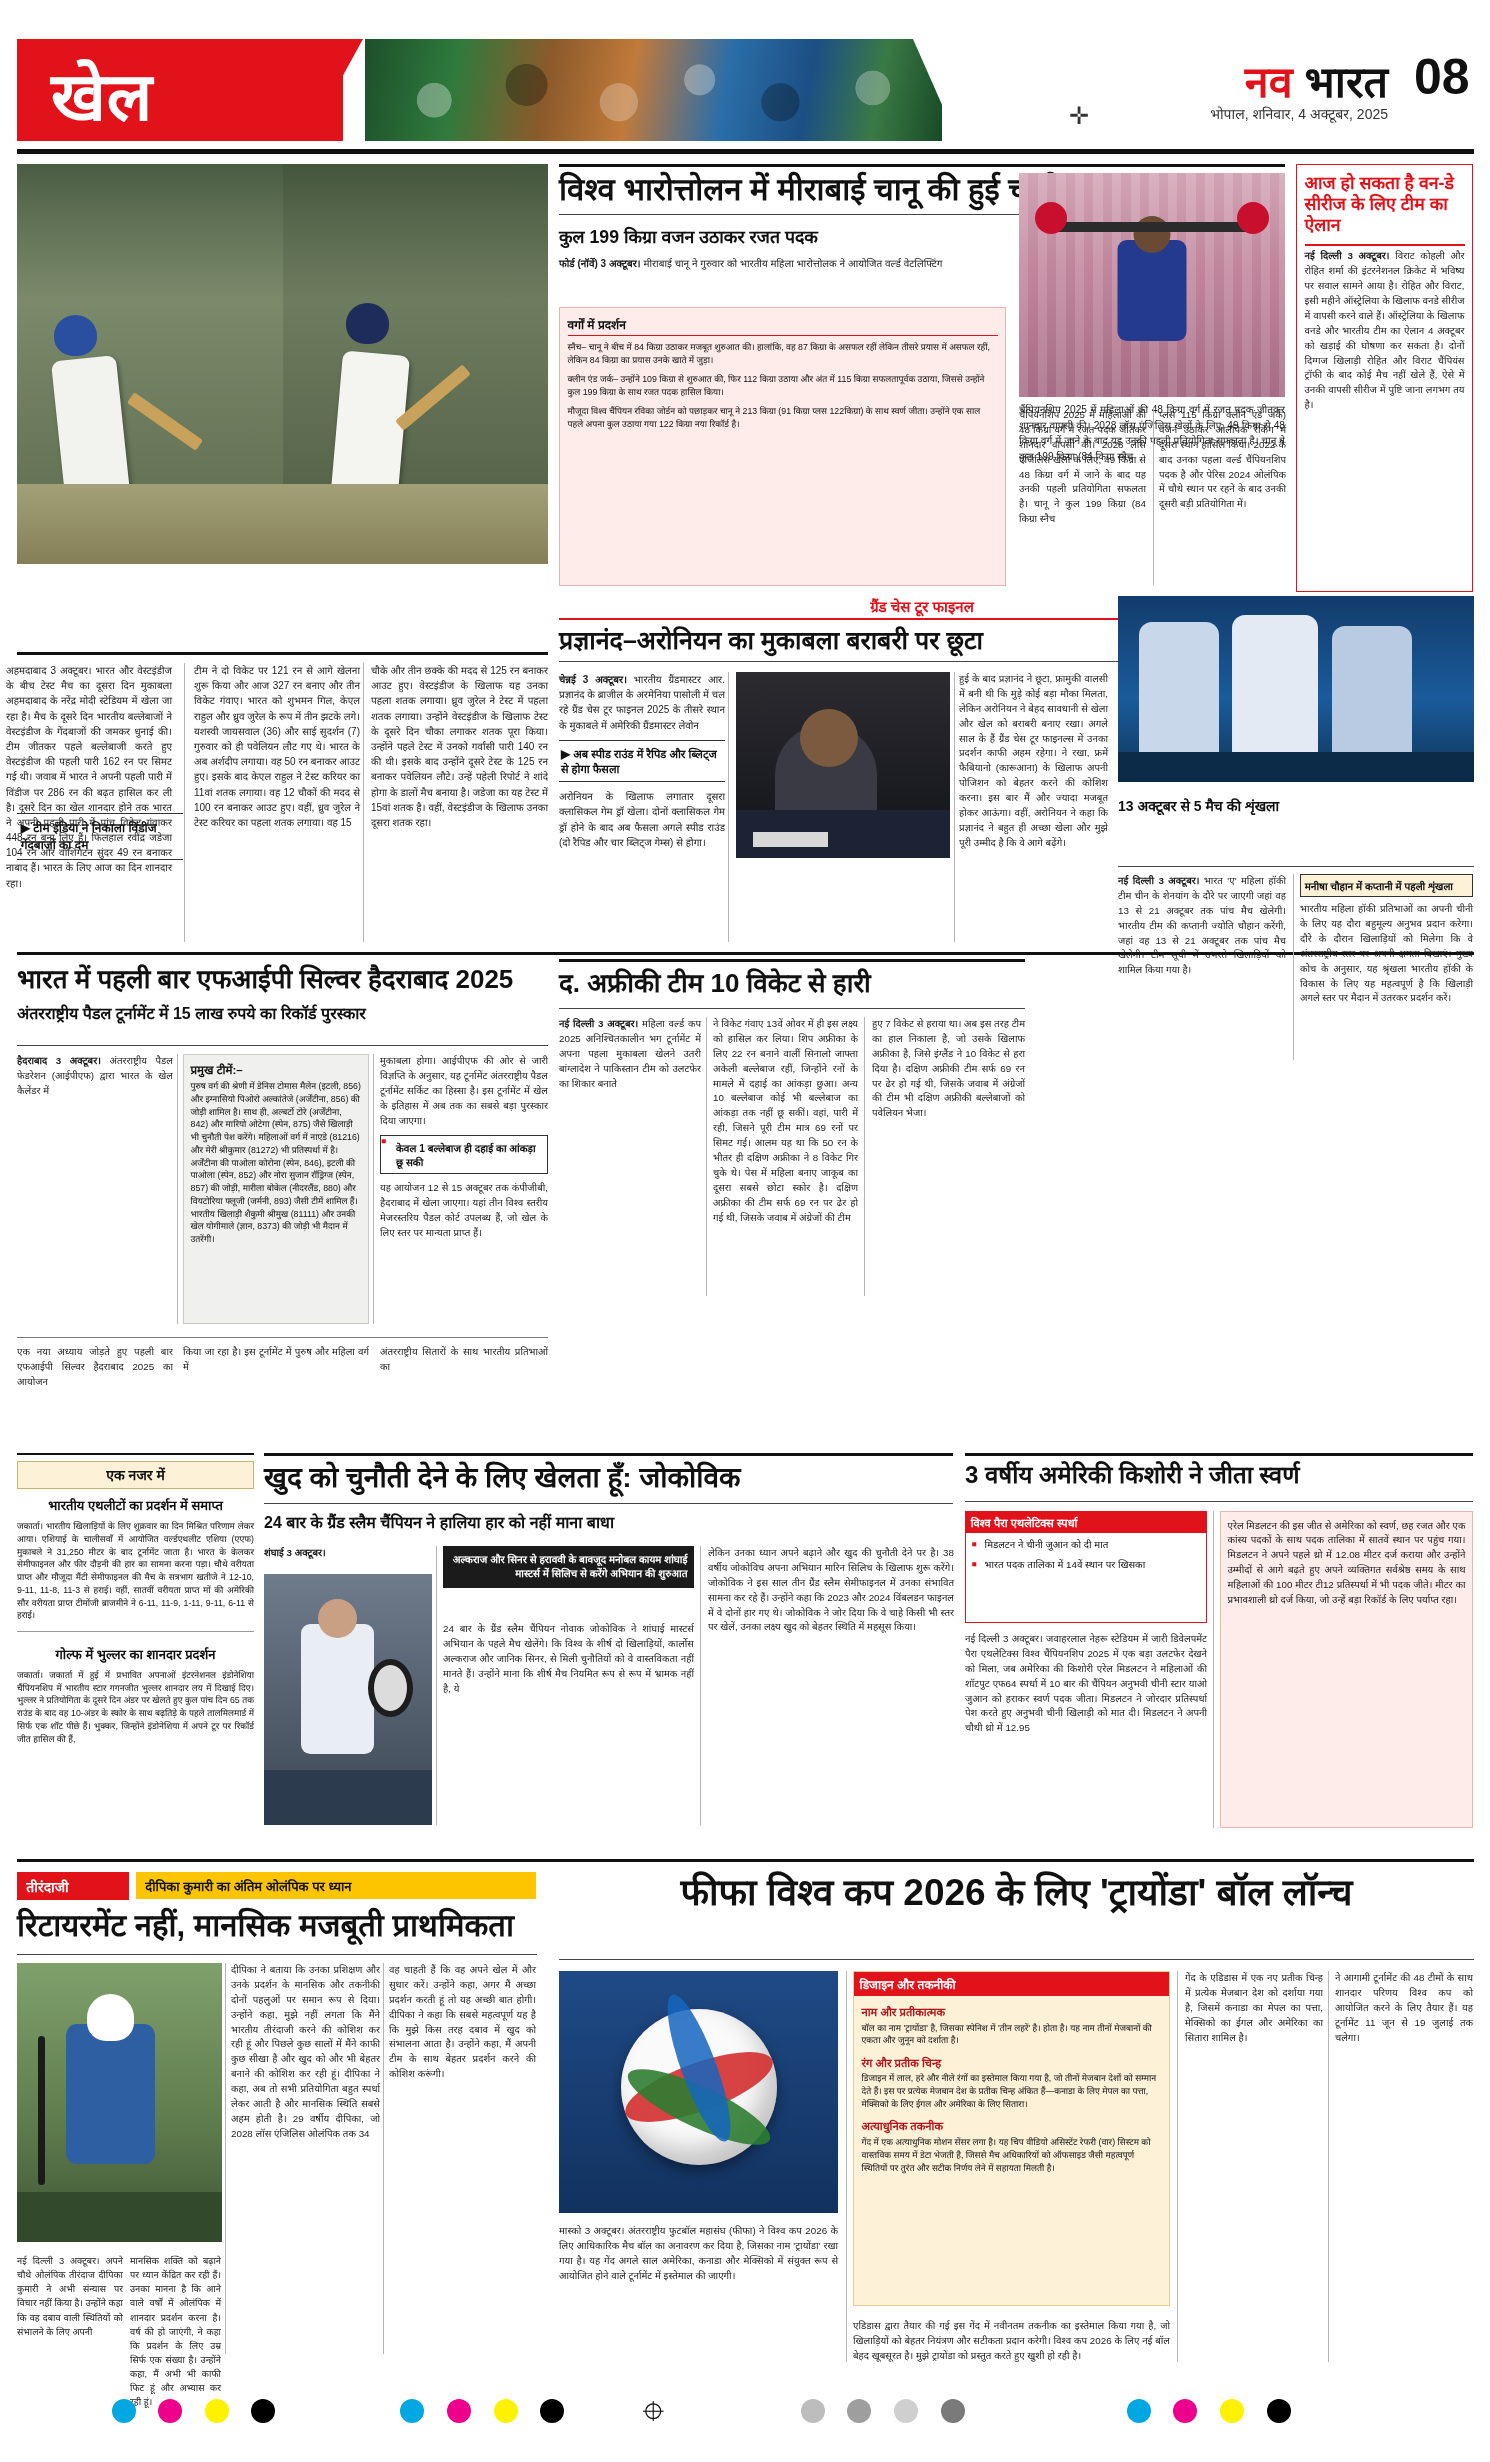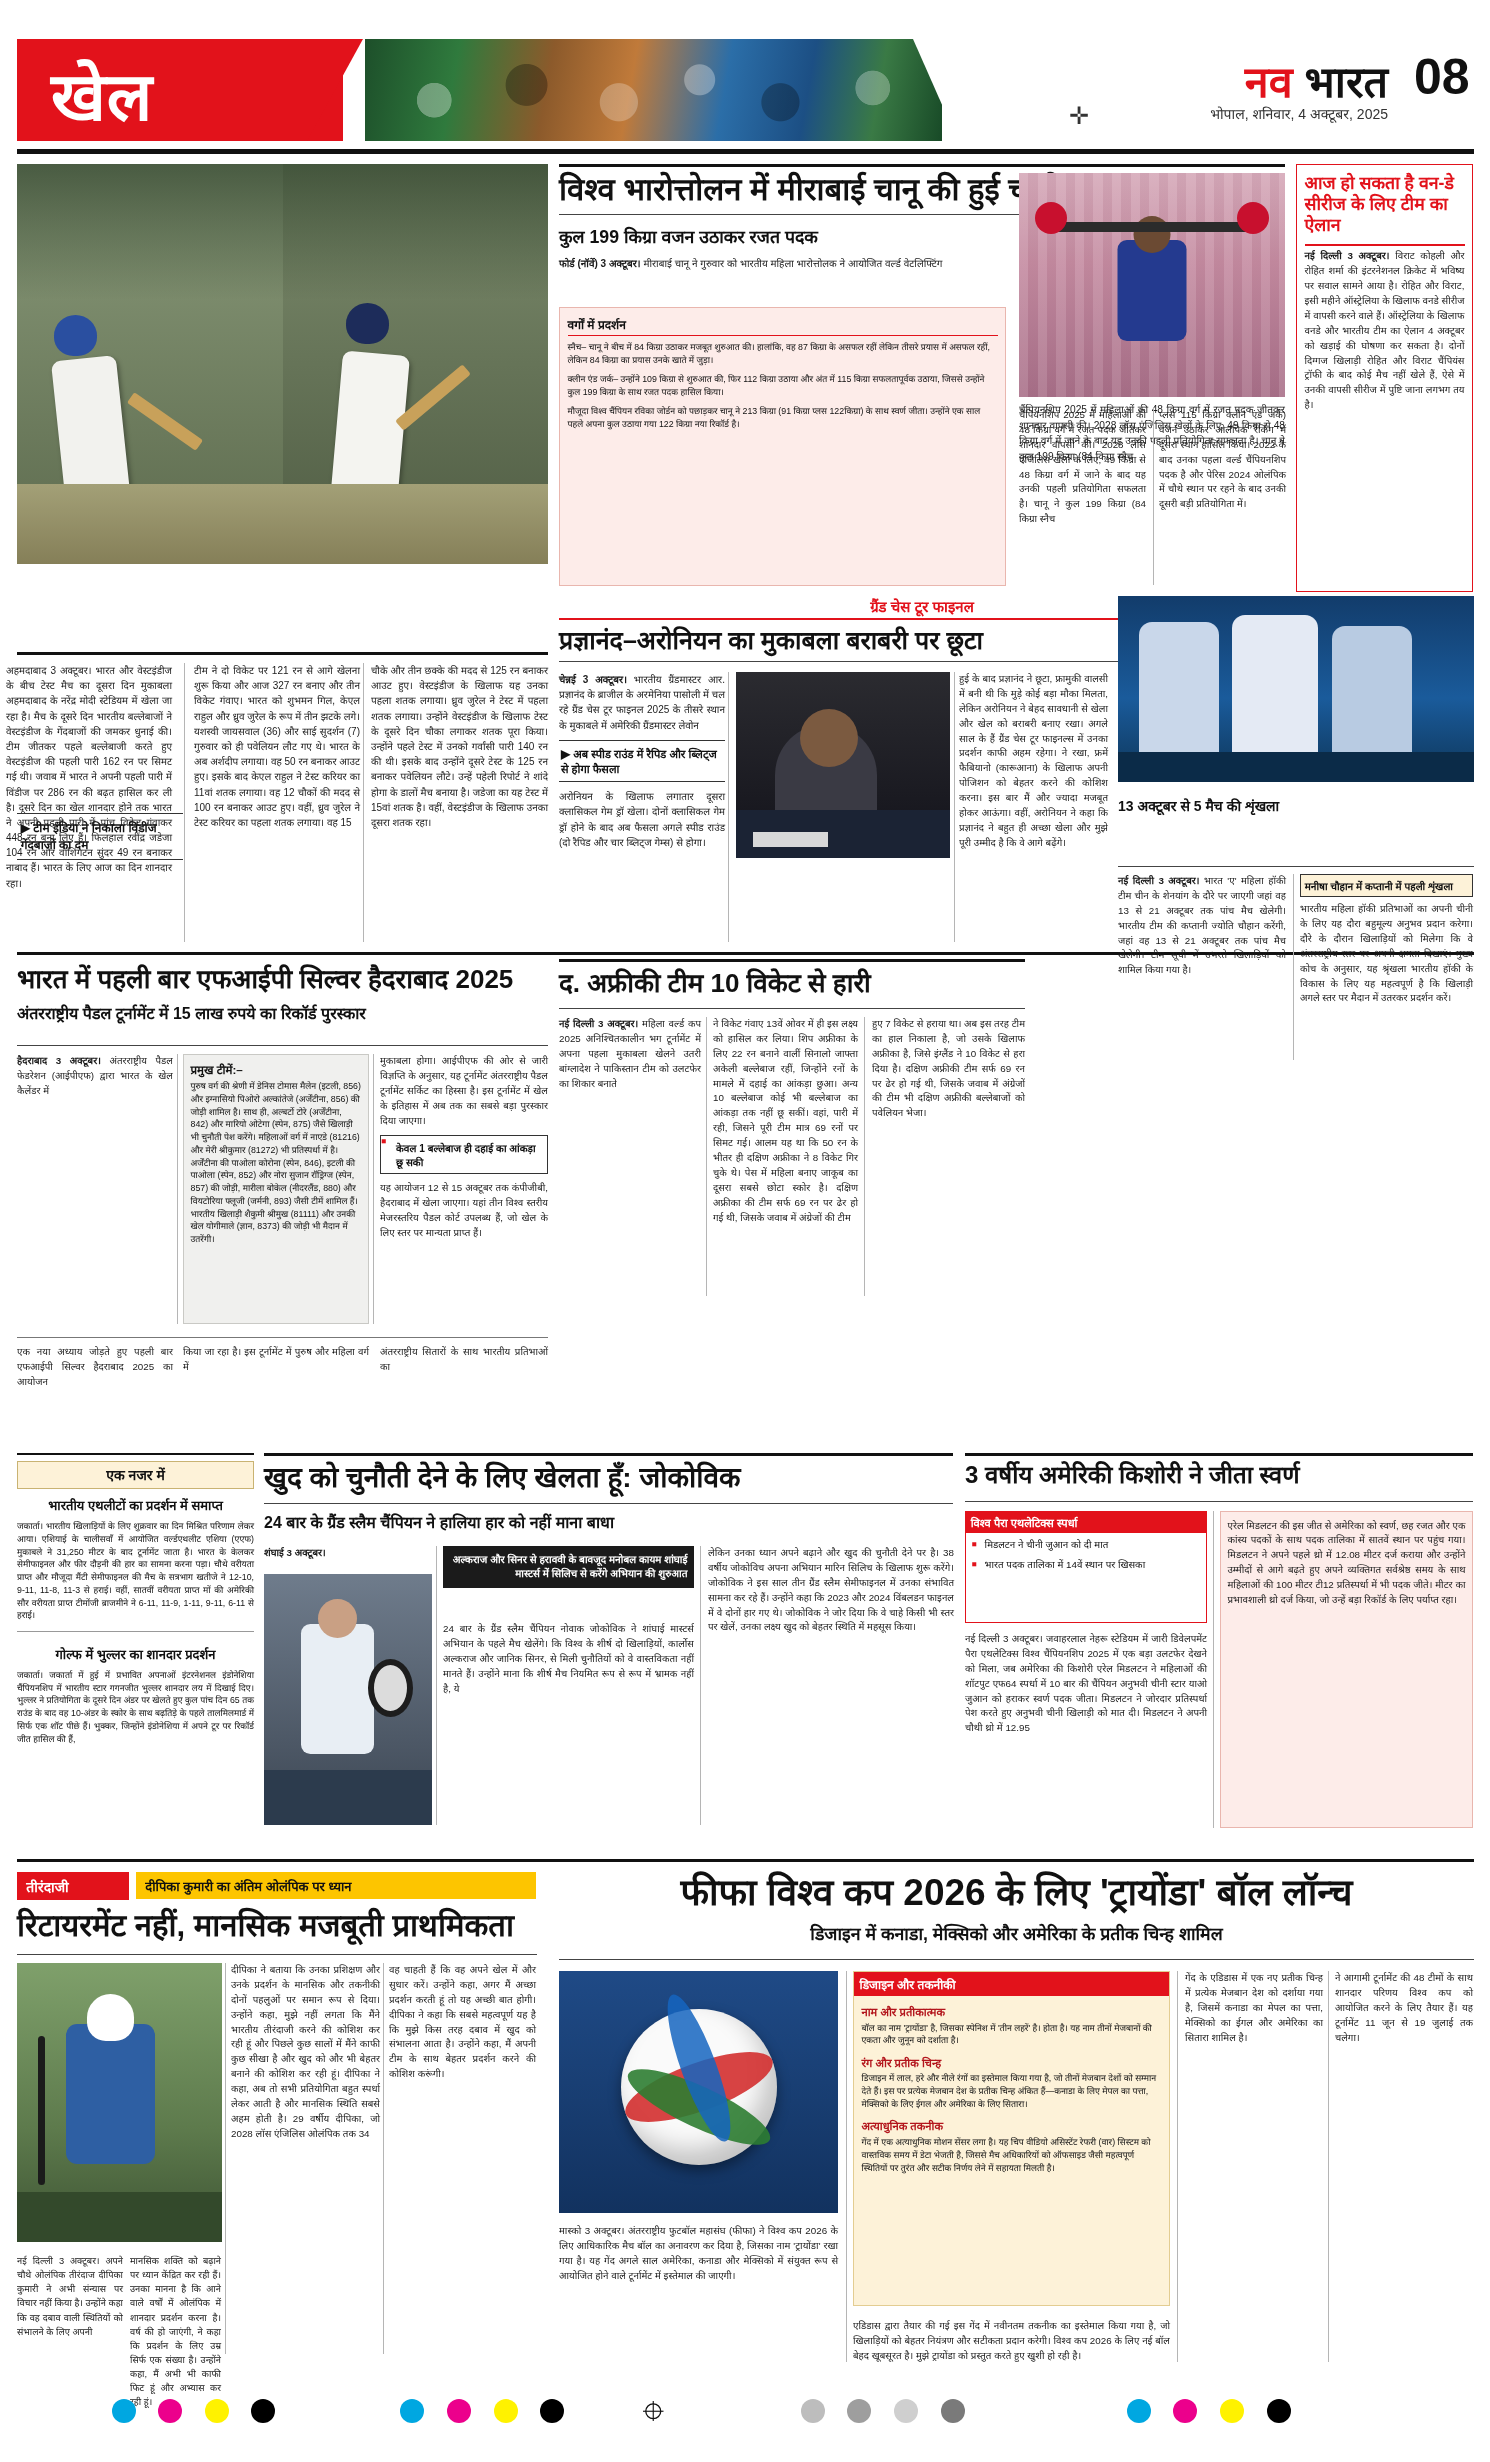--- a/index.html
+++ b/index.html
@@ -394,21 +394,20 @@
   <div class="box" style="left:389px; top:1963px; width:147px;">
     <div class="body-text" style="font-size:9.8px;">वह चाहती हैं कि वह अपने खेल में और सुधार करें। उन्होंने कहा, अगर मैं अच्छा प्रदर्शन करती हूं तो यह अच्छी बात होगी।
 
 दीपिका ने कहा कि सबसे महत्वपूर्ण यह है कि मुझे किस तरह दबाव में खुद को संभालना आता है। उन्होंने कहा, मैं अपनी टीम के साथ बेहतर प्रदर्शन करने की कोशिश करूंगी।</div>
   </div>
   <div class="vline" style="left:225px; top:1963px; height:391px;"></div>
   <div class="vline" style="left:383px; top:1963px; height:391px;"></div>
 
   <div class="box" style="left:559px; top:1872px; width:915px;">
     <div class="hl" style="font-size:37px; text-align:center;">फीफा विश्व कप 2026 के लिए 'ट्रायोंडा' बॉल लॉन्च</div>
-    <div style="font-size:17.7px;font-weight:600;text-align:center;margin-top:7.5px;">डिजाइन में कनाडा, मेक्सिको और अमेरिका के प्रतीक चिन्ह शामिल</div>
   </div>
   <div class="hline" style="left:559px; top:1959px; width:915px; background:#444;"></div>
 
   <div class="box" style="left:559px; top:1971px; width:279px; height:242px;">
     <div class="photo" style="width:100%;height:100%;background:linear-gradient(180deg,#1f4a86 0%,#12325f 100%);">
       <div style="position:absolute;left:50%;top:48%;transform:translate(-50%,-50%);width:156px;height:156px;border-radius:50%;background:#fafafa;box-shadow:inset -11.2px -15px 24px rgba(0,0,0,.22), 0 5.6px 13px rgba(0,0,0,.4);"></div>
       <div style="position:absolute;left:50%;top:48%;transform:translate(-50%,-50%) rotate(-20deg);width:156px;height:48px;background:#d32f2f;opacity:.9;border-radius:50%;"></div>
       <div style="position:absolute;left:50%;top:56%;transform:translate(-50%,-50%) rotate(25deg);width:156px;height:41px;background:#2e7d32;opacity:.9;border-radius:50%;"></div>
       <div style="position:absolute;left:50%;top:40%;transform:translate(-50%,-50%) rotate(70deg);width:156px;height:35px;background:#1565c0;opacity:.85;border-radius:50%;"></div>
     </div>

